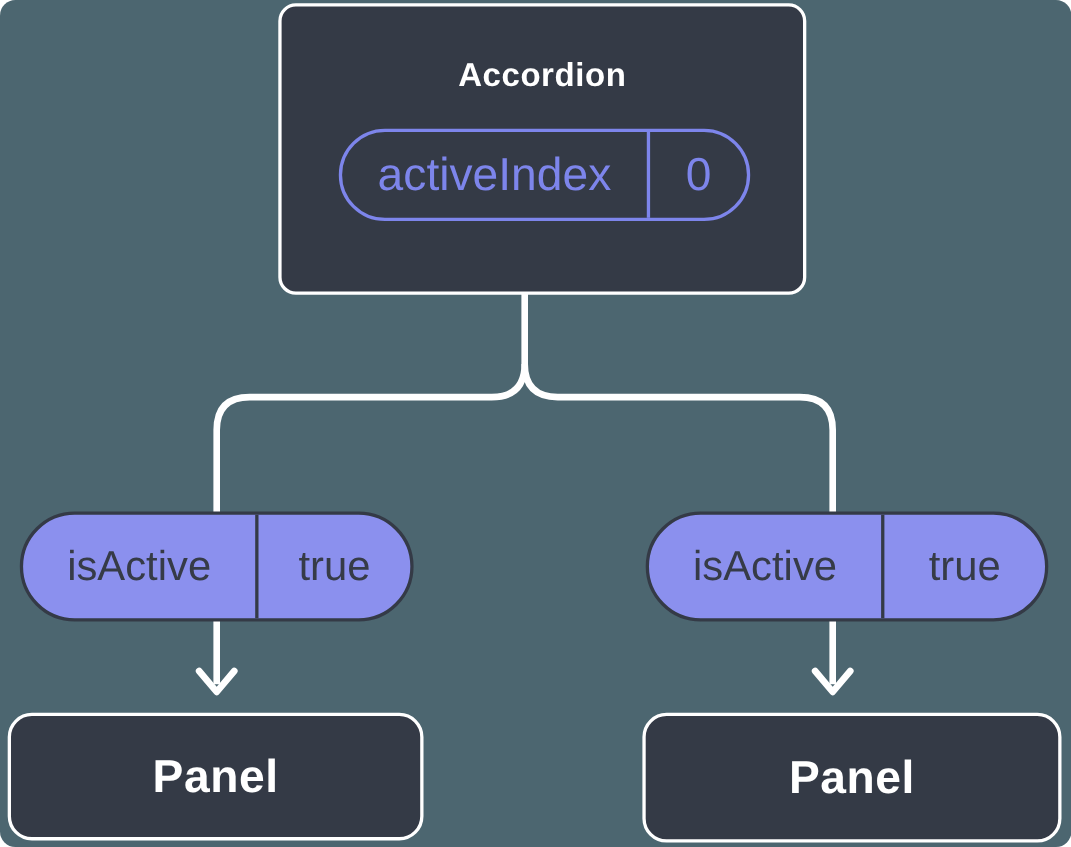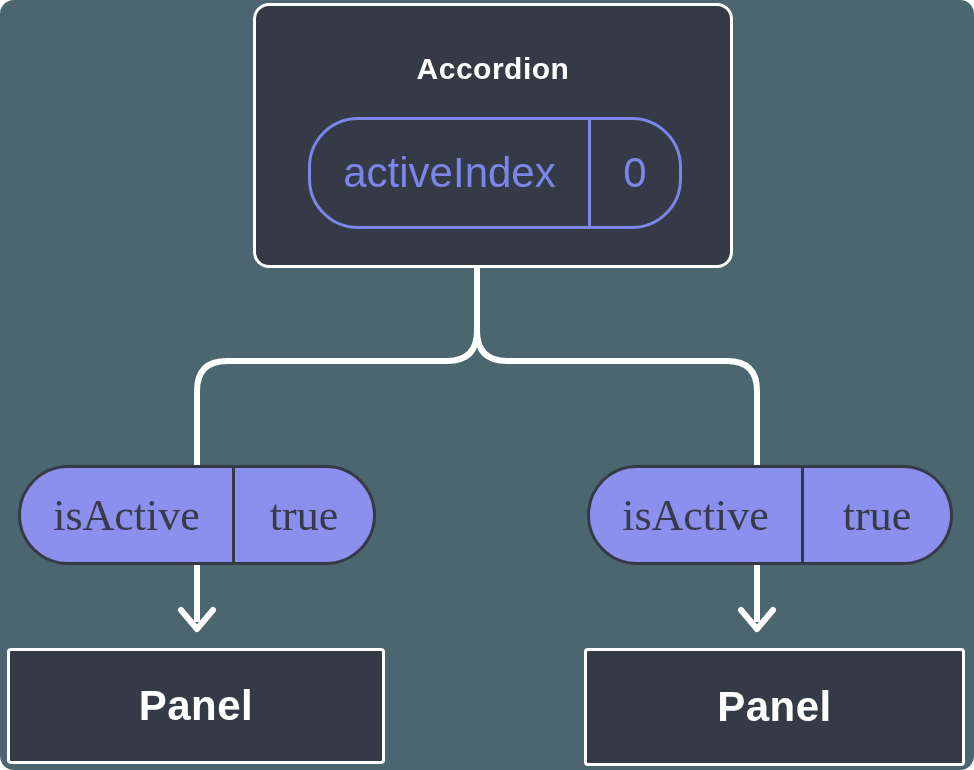--- a/index.html
+++ b/index.html
@@ -53,21 +53,21 @@
     color: #FFFFFF;
     font-size: 30px;
     font-weight: 600;
     letter-spacing: 0.5px;
   }
   .state-pill {
     position: absolute;
     left: 52px;
     top: 111px;
     width: 374px;
-    height: 112px;
+    height: 84px;
     box-sizing: border-box;
     border: 3px solid var(--accent-purple, #7D85EB);
     border-radius: 50px;
     display: flex;
     color: var(--accent-purple, #7D85EB);
     font-size: 42px;
   }
   .state-pill .pill-label {
     width: 277px;
     flex: none;
@@ -83,42 +83,41 @@
     border-left: 3px solid var(--accent-purple, #7D85EB);
   }
   .prop-pill {
     position: absolute;
     box-sizing: border-box;
     background: var(--pill-fill, #8B90EE);
     border: 3px solid var(--node-fill, #343A46);
     border-radius: 50px;
     display: flex;
     color: var(--pill-text, #363B47);
-    font-size: 44px;
+    font-size: 38px;
     z-index: 2;
-    font-family: Liberation Serif, serif;
   }
   .prop-pill .pill-label {
     width: 211px;
     flex: none;
     display: flex;
     align-items: center;
     justify-content: center;
   }
   .prop-pill .pill-value {
     flex: 1;
     display: flex;
     align-items: center;
     justify-content: center;
     border-left: 3px solid var(--node-fill, #343A46);
   }
   .prop-pill.left  { left: 18px;  top: 465px; width: 358px; height: 100px; }
   .prop-pill.right { left: 587px; top: 465px; width: 366px; height: 100px; }
   .panel-node {
-    border-radius: 4px;
+    border-radius: 22px;
     display: flex;
     align-items: center;
     justify-content: center;
     color: #FFFFFF;
     font-size: 42px;
     font-weight: 600;
     letter-spacing: 0.5px;
   }
   .panel-node.left  { left: 7px;   top: 648px; width: 378px; height: 116px; }
   .panel-node.right { left: 584px; top: 648px; width: 381px; height: 118px; }

